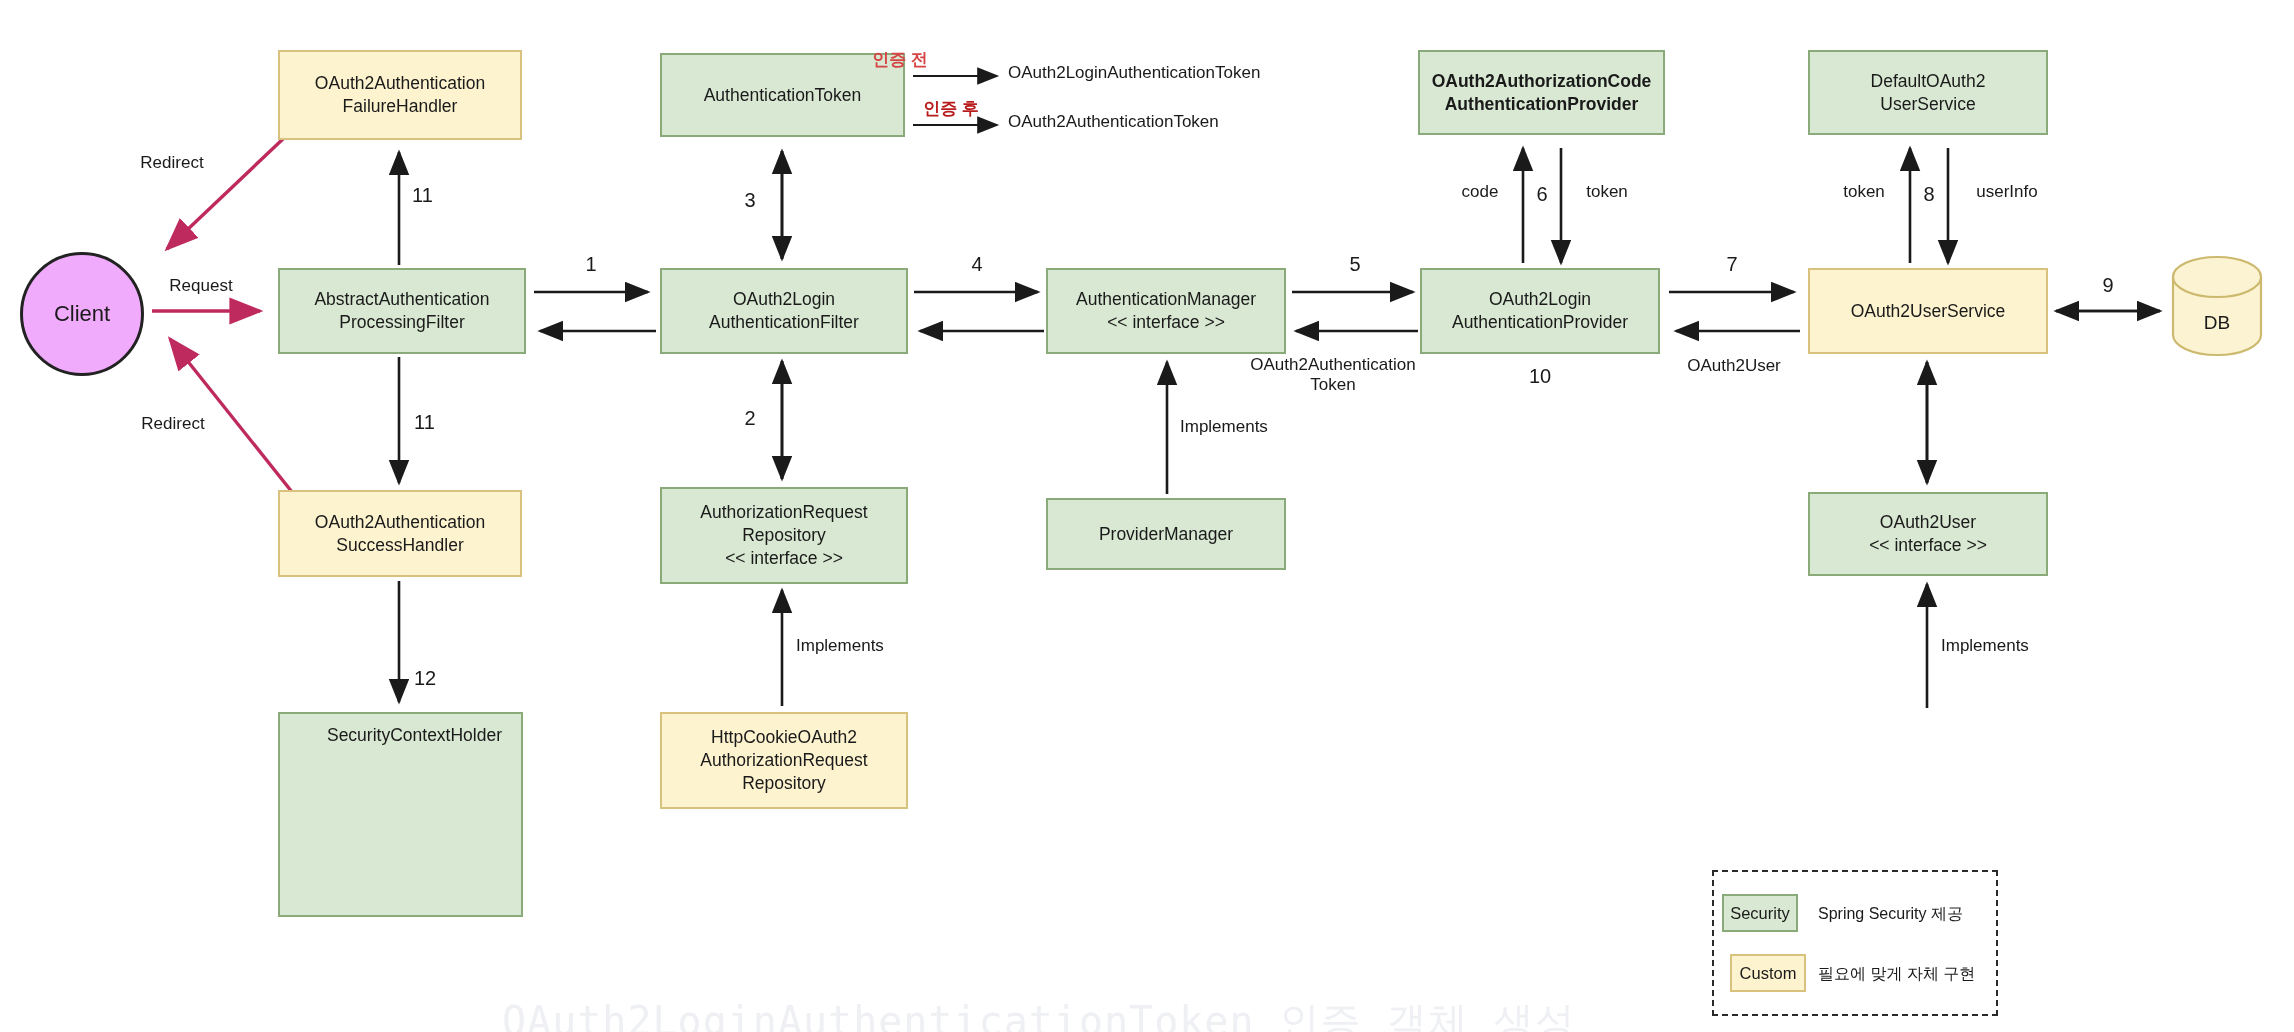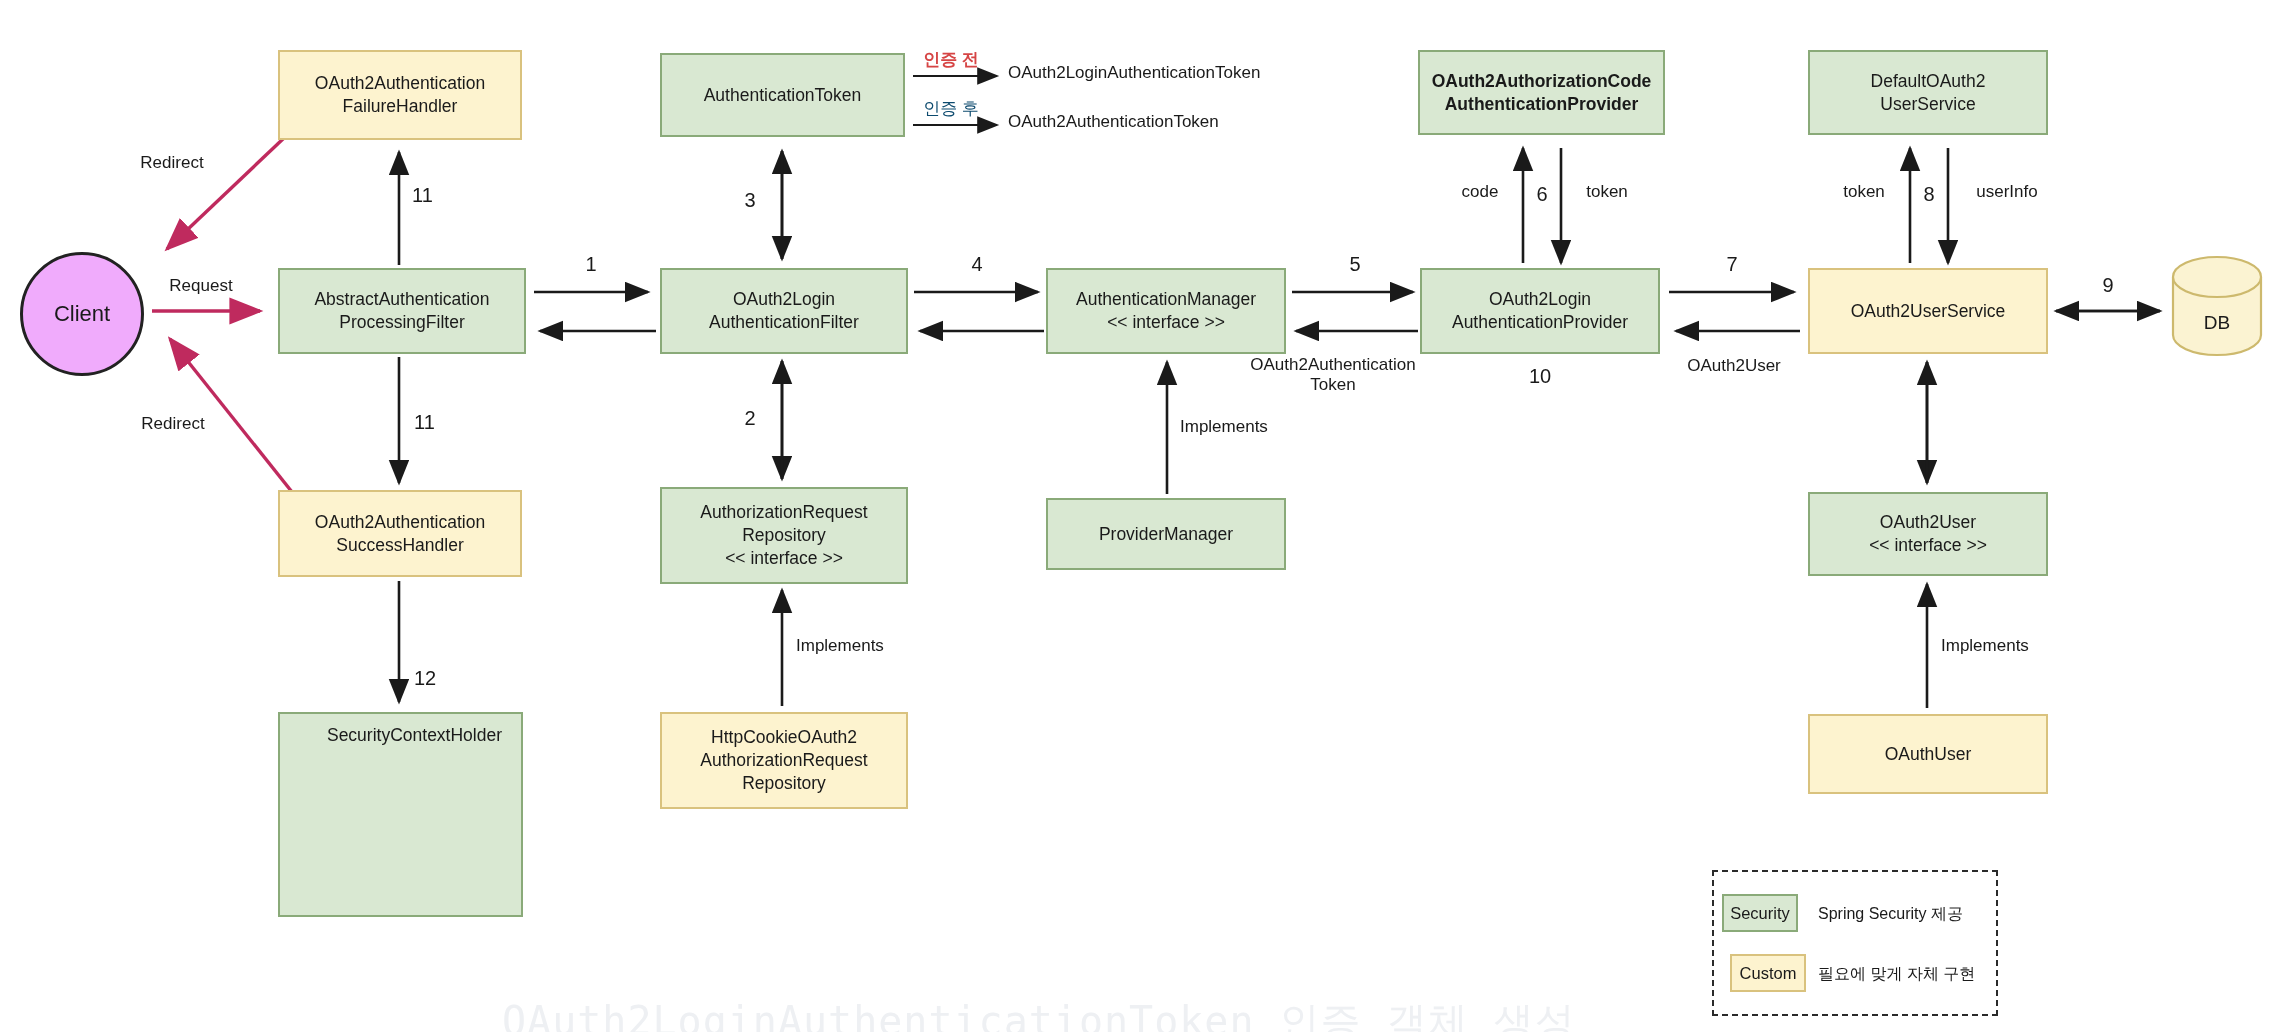--- a/index.html
+++ b/index.html
@@ -8,21 +8,21 @@
   .box{position:absolute;display:flex;align-items:center;justify-content:center;text-align:center;
        white-space:pre-line;font-size:17.5px;line-height:1.3;box-sizing:border-box;z-index:2;}
   .green{background:#d9e8d2;border:2px solid #8aaa79;}
   .yellow{background:#fdf3cf;border:2px solid #d9c27e;}
   .plain{border:2px solid #82b366;background:transparent;}
   .titled{justify-content:flex-start;align-items:flex-start;padding-top:10px;padding-left:28px;}
   .lbl{position:absolute;font-size:17px;line-height:1.2;white-space:pre-line;z-index:3;}
   .num{font-size:20px;}
   .ctr{transform:translateX(-50%);text-align:center;}
   .red{color:#d64545;font-weight:bold;}
-  .grn{color:#0c4a6e;font-weight:normal;}
+  .grn{color:#b91c1c;font-weight:bold;}
   .circle{position:absolute;border:3px solid #222;border-radius:50%;background:#f0abfc;
           display:flex;align-items:center;justify-content:center;font-size:22px;z-index:2;}
   .legend{position:absolute;border:2.5px dashed #2a2a2a;z-index:2;}
   .swatch{position:absolute;display:flex;align-items:center;justify-content:center;
           font-size:16.5px;box-sizing:border-box;}
   .ldesc{position:absolute;font-size:16px;}
   svg.arrows{position:absolute;left:0;top:0;z-index:1;pointer-events:none;}
   .watermark{position:absolute;font-family:"DejaVu Sans Mono",monospace;font-size:40px;
              color:#eef0f3;letter-spacing:1px;z-index:0;white-space:nowrap;}
 </style>
@@ -154,40 +154,39 @@
   <div class="box green" style="left:1046px;top:498px;width:240px;height:72px;">ProviderManager</div>
   <div class="box green" style="left:1808px;top:492px;width:240px;height:84px;">OAuth2User
 &lt;&lt; interface &gt;&gt;</div>
 
   <div class="box green titled" style="left:278px;top:712px;width:245px;height:205px;">
     <span style="width:100%;">SecurityContextHolder</span>
   </div>
   <div class="box yellow" style="left:660px;top:712px;width:248px;height:97px;">HttpCookieOAuth2
 AuthorizationRequest
 Repository</div>
-  <div class="box yellow" style="left:1808px;top:714px;width:240px;height:80px;">OAuthUser</div>
 
   <div class="lbl num" style="left:412px;top:183px;">11</div>
   <div class="lbl num" style="left:414px;top:410px;">11</div>
   <div class="lbl num" style="left:414px;top:666px;">12</div>
   <div class="lbl num ctr" style="left:591px;top:252px;">1</div>
   <div class="lbl num ctr" style="left:750px;top:188px;">3</div>
   <div class="lbl num ctr" style="left:750px;top:406px;">2</div>
   <div class="lbl num ctr" style="left:977px;top:252px;">4</div>
   <div class="lbl num ctr" style="left:1355px;top:252px;">5</div>
   <div class="lbl num ctr" style="left:1542px;top:182px;">6</div>
   <div class="lbl num ctr" style="left:1732px;top:252px;">7</div>
   <div class="lbl num ctr" style="left:1929px;top:182px;">8</div>
   <div class="lbl num ctr" style="left:2108px;top:273px;">9</div>
   <div class="lbl num ctr" style="left:1540px;top:364px;">10</div>
 
   <div class="lbl ctr" style="left:172px;top:153px;">Redirect</div>
   <div class="lbl ctr" style="left:201px;top:276px;">Request</div>
   <div class="lbl ctr" style="left:173px;top:414px;">Redirect</div>
-  <div class="lbl ctr red" style="left:951px;top:50px;">인증 전</div>
+  <div class="lbl ctr red" style="left:900px;top:50px;">인증 전</div>
   <div class="lbl" style="left:1008px;top:63px;">OAuth2LoginAuthenticationToken</div>
   <div class="lbl ctr grn" style="left:951px;top:99px;">인증 후</div>
   <div class="lbl" style="left:1008px;top:112px;">OAuth2AuthenticationToken</div>
   <div class="lbl ctr" style="left:1480px;top:182px;">code</div>
   <div class="lbl ctr" style="left:1607px;top:182px;">token</div>
   <div class="lbl ctr" style="left:1864px;top:182px;">token</div>
   <div class="lbl ctr" style="left:2007px;top:182px;">userInfo</div>
   <div class="lbl ctr" style="left:1333px;top:355px;">OAuth2Authentication
 Token</div>
   <div class="lbl ctr" style="left:1734px;top:356px;">OAuth2User</div>

